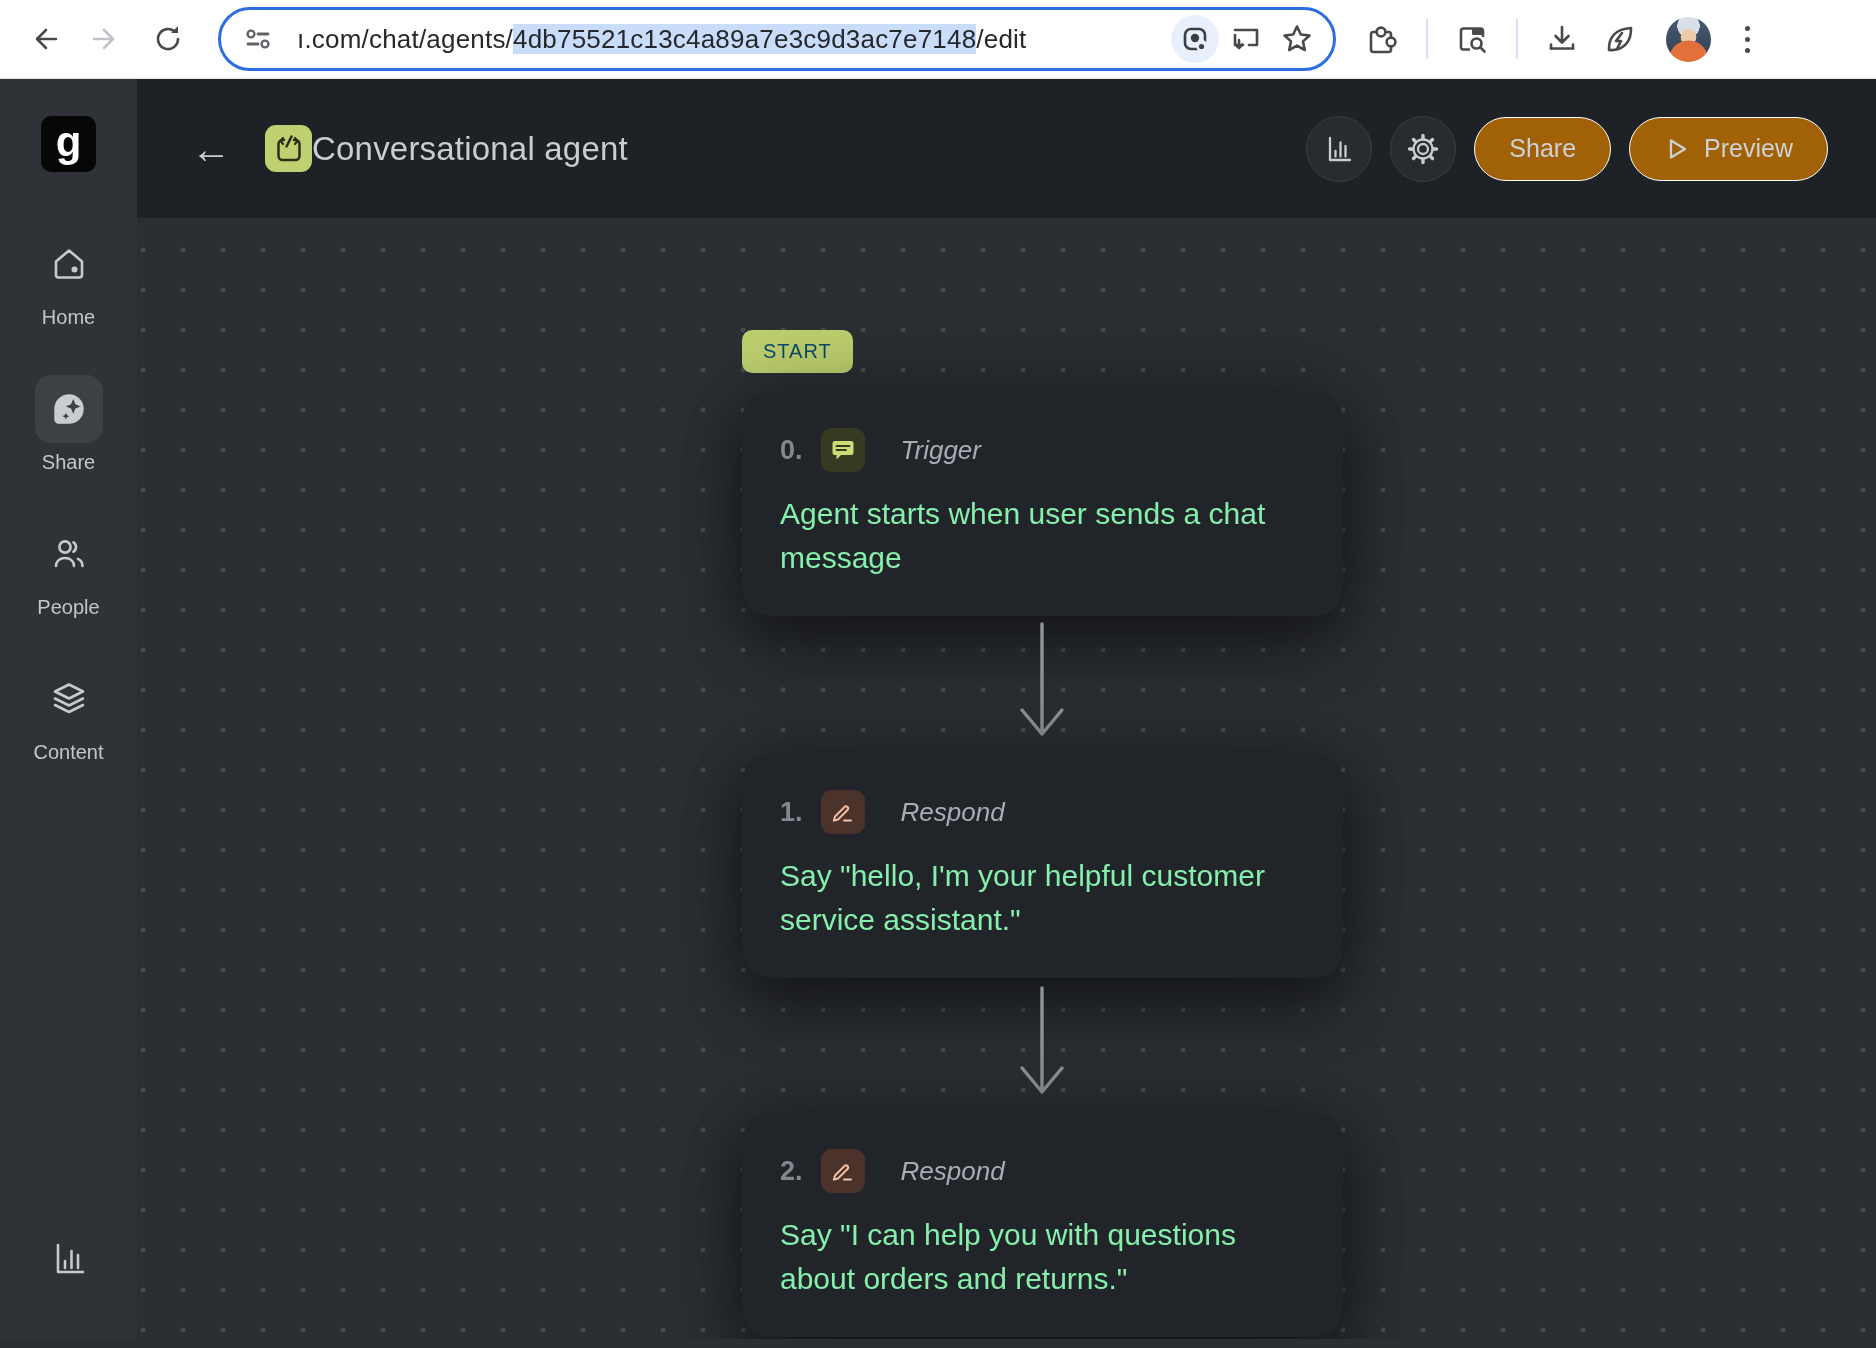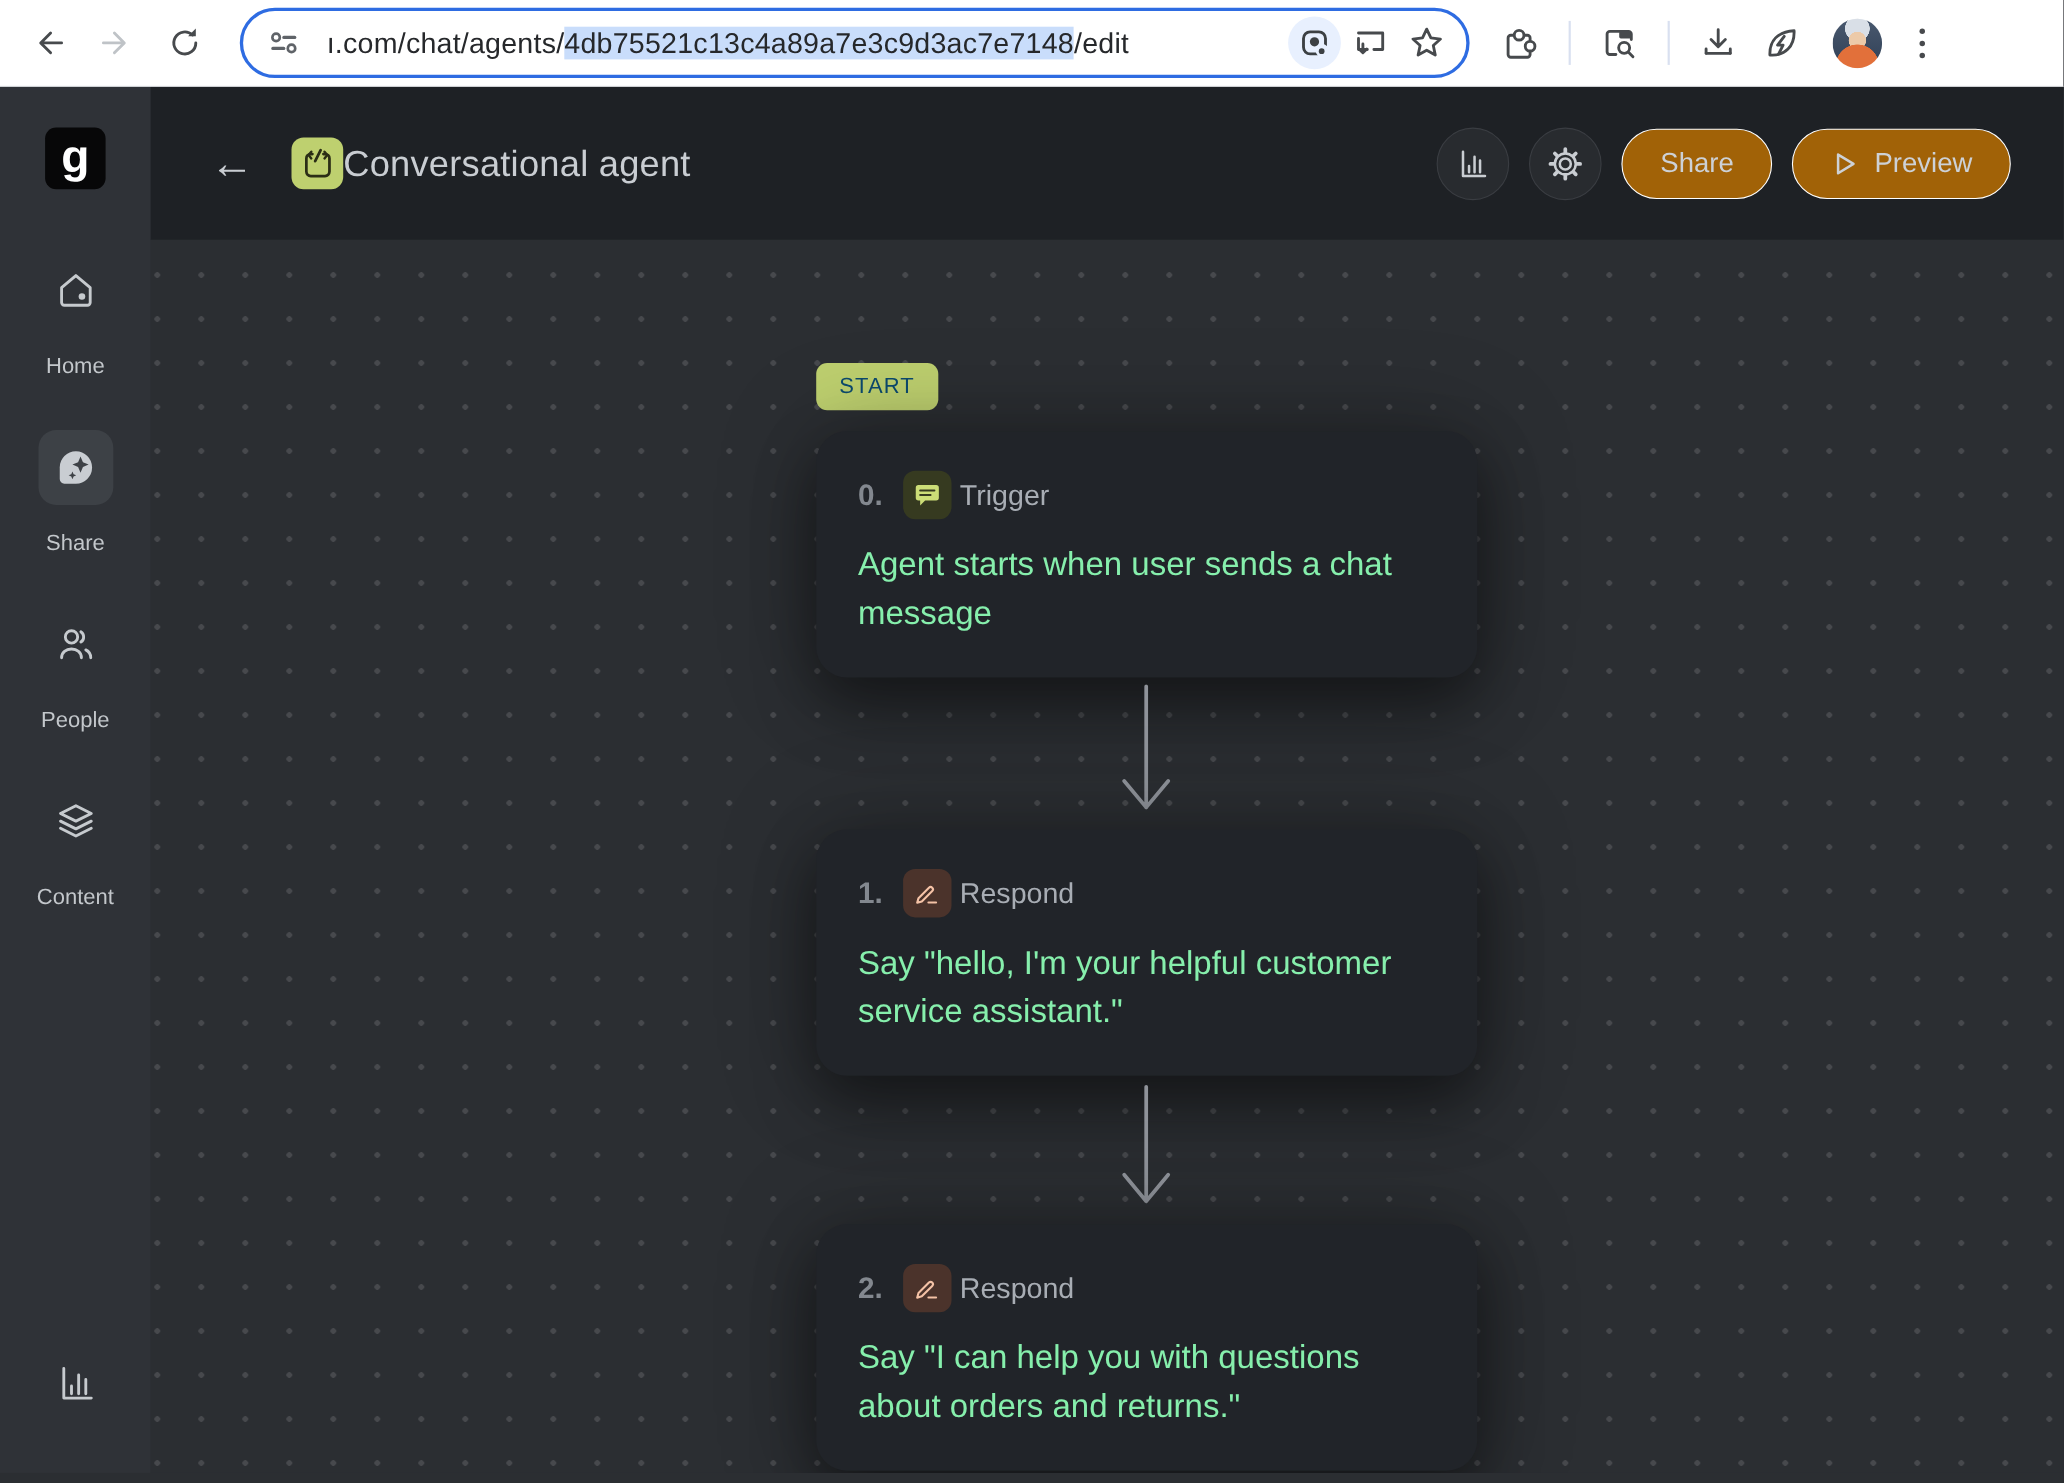--- a/index.html
+++ b/index.html
@@ -38,21 +38,21 @@
   
   .app { display:flex; height:1260px; }
 
   
   .sidebar { width:137px; background:#2f3237; display:flex; flex-direction:column;
              align-items:center; flex:none; }
   .logo { margin-top:37px; width:55px; height:56px; background:#070708; border-radius:10px;
           display:flex; align-items:center; justify-content:center; cursor:pointer; }
   .logo span { color:#fff; font-size:42px; font-weight:700; line-height:1; transform:translateY(-2px); }
   .nav-item { margin-top:46px; display:flex; flex-direction:column; align-items:center;
-              gap:24px; cursor:pointer; }
+              gap:8px; cursor:pointer; }
   .nav-label { font-size:20px; color:#c3c7cb; }
   .nav-icon-wrap { width:68px; height:68px; display:flex; align-items:center; justify-content:center;
                    border-radius:16px; }
   .nav-icon-wrap.active { background:#3d4146; }
   .side-ic { stroke:#c6cace; fill:none; stroke-width:2.6; stroke-linecap:round; stroke-linejoin:round; }
   .sidebar-bottom { margin-top:auto; margin-bottom:56px; }
 
   
   .main { flex:1; display:flex; flex-direction:column; min-width:0; }
 
@@ -85,21 +85,21 @@
 
   .node { position:absolute; left:605px; width:601px; background:#212429; border-radius:28px;
           padding:36px 38px; cursor:pointer;
           box-shadow:0 26px 55px rgba(0,0,0,.42), 0 0 90px rgba(0,0,0,.28); }
   .node-head { display:flex; align-items:center; }
   .node-index { font-size:27px; font-weight:600; color:#83888f; }
   .node-chip { margin-left:18px; width:44px; height:44px; border-radius:11px; flex:none;
                display:flex; align-items:center; justify-content:center; }
   .chip-trigger { background:#363a20; }
   .chip-respond { background:#4b332b; }
-  .node-type { margin-left:8px; font-size:26px; font-weight:500; color:#a8adb4; }
+  .node-type { margin-left:36px; font-size:26px; font-weight:500; color:#a8adb4;font-style:italic; }
   .node-body { margin-top:20px; font-size:30px; line-height:44px; font-weight:500;
                color:#86efac; max-width:528px; }
   .node-0 { top:174px; } .node-1 { top:536px; } .node-2 { top:895px; }
 
   .flow-arrow { position:absolute; left:877px; }
   .arrow-1 { top:404px; } .arrow-2 { top:768px; }
 </style>
 </head>
 <body>
 

